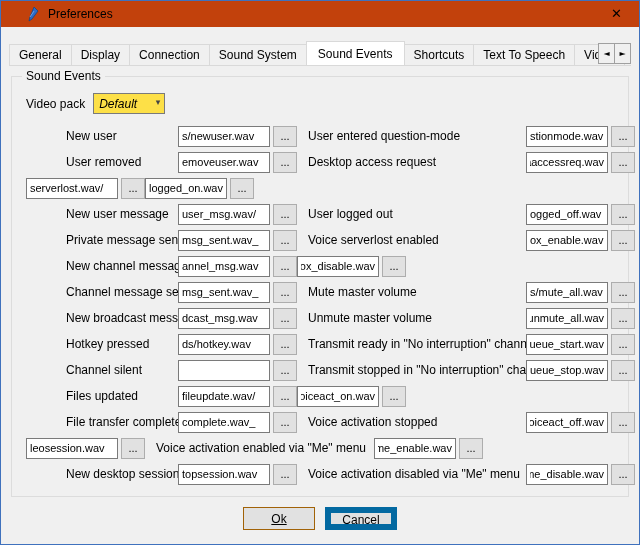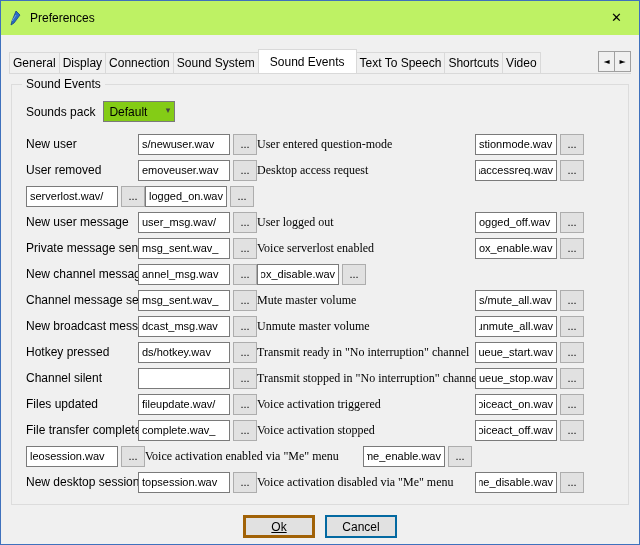--- a/index.html
+++ b/index.html
@@ -7,51 +7,51 @@
   .window{
     width:640px;height:545px;
     border:1px solid #3f71bd;
     background:#f0f0f0;
     font-family:"Liberation Sans",sans-serif;
     font-size:12px;color:#000;
     display:flex;flex-direction:column;
     position:relative;overflow:hidden;
   }
   
-  .titlebar{height:34px;background:#bef264;display:flex;align-items:center;padding-left:6px;flex:0 0 auto;}
+  .titlebar{height:26px;background:#c2410c;display:flex;align-items:center;padding-left:24px;flex:0 0 auto;}
   .app-icon{width:16px;height:16px;display:inline-block;}
   .title{margin-left:7px;font-size:12px;}
   .closebtn{margin-left:auto;width:45px;height:30px;border:none;background:transparent;font-size:13px;line-height:30px;text-align:center;cursor:default;padding:0;font-family:"DejaVu Sans",sans-serif;}
   
   .tabwrap{position:relative;margin:14px 8px 0 8px;flex:0 0 auto;}
   .tabbar{display:flex;align-items:flex-end;border-bottom:1px solid #d9d9d9;overflow:hidden;padding-right:34px;}
-  .tab{height:21px;line-height:20px;padding:0 3px;background:#f0f0f0;border:1px solid #d9d9d9;border-bottom:none;margin-right:-1px;white-space:nowrap;}
+  .tab{height:21px;line-height:20px;padding:0 9px;background:#f0f0f0;border:1px solid #d9d9d9;border-bottom:none;margin-right:-1px;white-space:nowrap;}
   .tab.active{height:25px;line-height:24px;background:#ffffff;padding:0 11px;margin-bottom:-1px;border-bottom:1px solid #ffffff;position:relative;z-index:2;}
   .tabspinner{position:absolute;right:0;bottom:2px;display:flex;z-index:3;}
   .spinbtn{width:17px;height:21px;background:#f0f0f0;border:1px solid #a0a0a0;font-size:8px;line-height:19px;text-align:center;padding:0;margin-left:-1px;font-family:"DejaVu Sans",sans-serif;}
   
   .groupbox{margin:10px 10px 4px 10px;border:1px solid #dcdcdc;position:relative;padding:14px 0 6px 0;flex:1 1 auto;}
   .grouptitle{position:absolute;top:-8px;left:10px;background:#f0f0f0;padding:0 4px;}
   
   .packrow{display:flex;align-items:center;margin:2px 0 12px 14px;}
-  .combo{margin-left:8px;width:72px;height:21px;border:1px solid #7a7a7a;background:#84cc16;display:flex;align-items:center;padding-left:5px;position:relative;}
+  .combo{margin-left:8px;width:72px;height:21px;border:1px solid #7a7a7a;background:#fde047;display:flex;align-items:center;padding-left:5px;position:relative;font-style:italic;}
   .combo .arrow{position:absolute;right:4px;top:3px;font-size:9px;color:#444;font-family:"DejaVu Sans",sans-serif;}
   
   .rows{padding-left:14px;}
   .row{display:flex;align-items:center;height:20px;margin-bottom:6px;}
-  .lblL{width:112px;flex:0 0 auto;overflow:hidden;white-space:nowrap;}
-  .lblR{width:218px;flex:0 0 auto;overflow:hidden;white-space:nowrap;font-family:Liberation Serif, serif;}
+  .lblL{width:112px;flex:0 0 auto;overflow:hidden;white-space:nowrap;margin-left:40px;}
+  .lblR{width:218px;flex:0 0 auto;margin-left:11px;overflow:hidden;white-space:nowrap;}
   .field{height:21px;border:1px solid #7a7a7a;background:#ffffff;font-family:"Liberation Sans",sans-serif;font-size:11px;padding:0 3px;direction:rtl;text-align:left;}
   .inpL{width:92px;flex:0 0 auto;}
   .inpR{width:82px;flex:0 0 auto;}
   .browse{width:24px;height:21px;margin-left:3px;flex:0 0 auto;background:#e1e1e1;border:1px solid #adadad;font-size:11px;line-height:10px;padding:0;font-family:"Liberation Sans",sans-serif;}
   
   .footer{flex:0 0 auto;display:flex;justify-content:center;gap:10px;padding:6px 0 14px 0;}
-  .btn{min-width:72px;height:23px;background:#e1e1e1;border:2px solid #0369a1;font-family:"Liberation Sans",sans-serif;font-size:12px;padding:0 10px;}
-  .btn.ok{border:3px solid #a16207;}
+  .btn{min-width:72px;height:23px;background:#e1e1e1;border:6px solid #0369a1;font-family:"Liberation Sans",sans-serif;font-size:12px;padding:0 10px;}
+  .btn.ok{border:1px solid #a16207;}
   .btn.ok span{text-decoration:underline;}
 </style>
 </head>
 <body>
 
 <div class="window">
 
   <div class="titlebar">
     <span class="app-icon">
       <svg width="16" height="16" viewBox="0 0 16 16">
@@ -63,35 +63,35 @@
     <button class="closebtn">✕</button>
   </div>
 
   <div class="tabwrap">
     <div class="tabbar">
         <div class="tab">General</div>
         <div class="tab">Display</div>
         <div class="tab">Connection</div>
         <div class="tab">Sound System</div>
         <div class="tab active">Sound Events</div>
+        <div class="tab">Shortcuts</div>
         <div class="tab">Text To Speech</div>
-        <div class="tab">Shortcuts</div>
         <div class="tab">Video</div>
       </div>
     <div class="tabspinner">
       <button class="spinbtn">◄</button>
       <button class="spinbtn">►</button>
     </div>
   </div>
 
   <div class="groupbox">
     <span class="grouptitle">Sound Events</span>
 
     <div class="packrow">
-      <span>Sounds pack</span>
+      <span>Video pack</span>
       <div class="combo">
         <span>Default</span>
         <span class="arrow">▾</span>
       </div>
     </div>
 
     <div class="rows" id="rows">
         <div class="row">
           <span class="lblL">New user</span>
           <input class="field inpL" value="s/newuser.wav" style="">
@@ -166,21 +166,20 @@
           <input class="field inpL" style="">
           <button class="browse">...</button>
           <span class="lblR">Transmit stopped in "No interruption" channel</span>
           <input class="field inpR" value="ueue_stop.wav" style="">
           <button class="browse">...</button>
         </div>
         <div class="row">
           <span class="lblL">Files updated</span>
           <input class="field inpL" value="/fileupdate.wav" style="">
           <button class="browse">...</button>
-          <span class="lblR">Voice activation triggered</span>
           <input class="field inpR" value="oiceact_on.wav" style="">
           <button class="browse">...</button>
         </div>
         <div class="row">
           <span class="lblL">File transfer complete</span>
           <input class="field inpL" value="_complete.wav" style="">
           <button class="browse">...</button>
           <span class="lblR">Voice activation stopped</span>
           <input class="field inpR" value="oiceact_off.wav" style="">
           <button class="browse">...</button>

